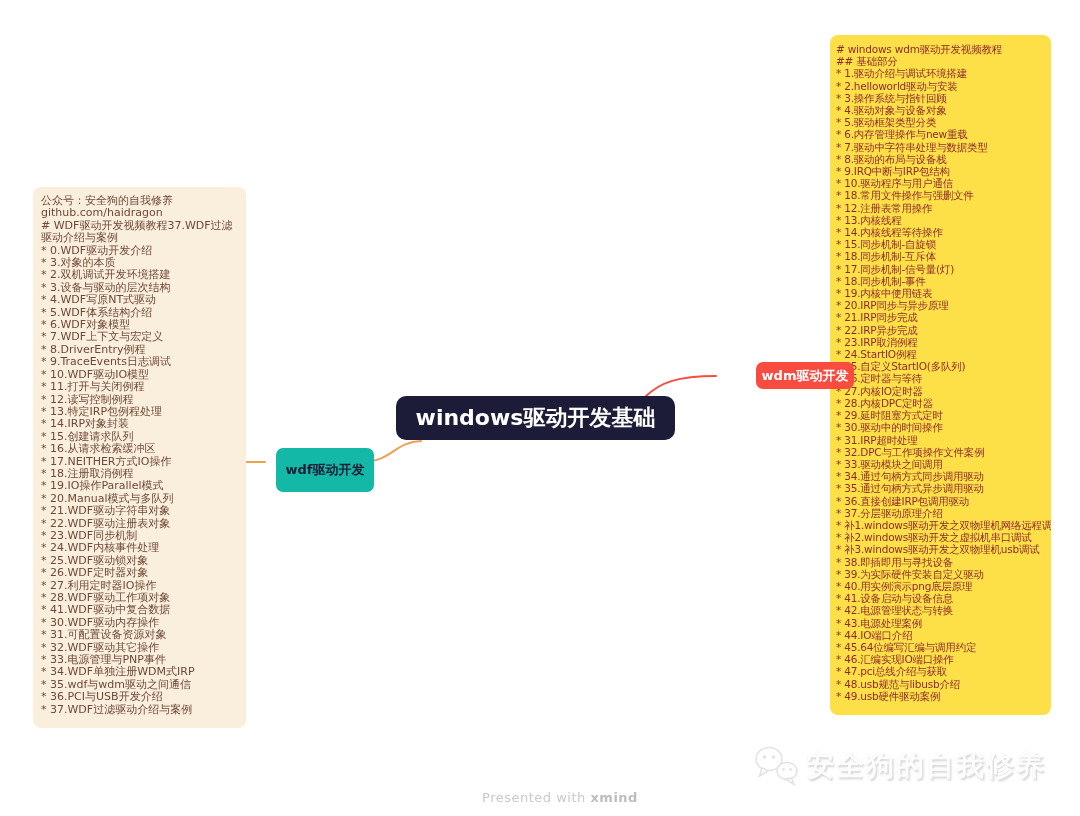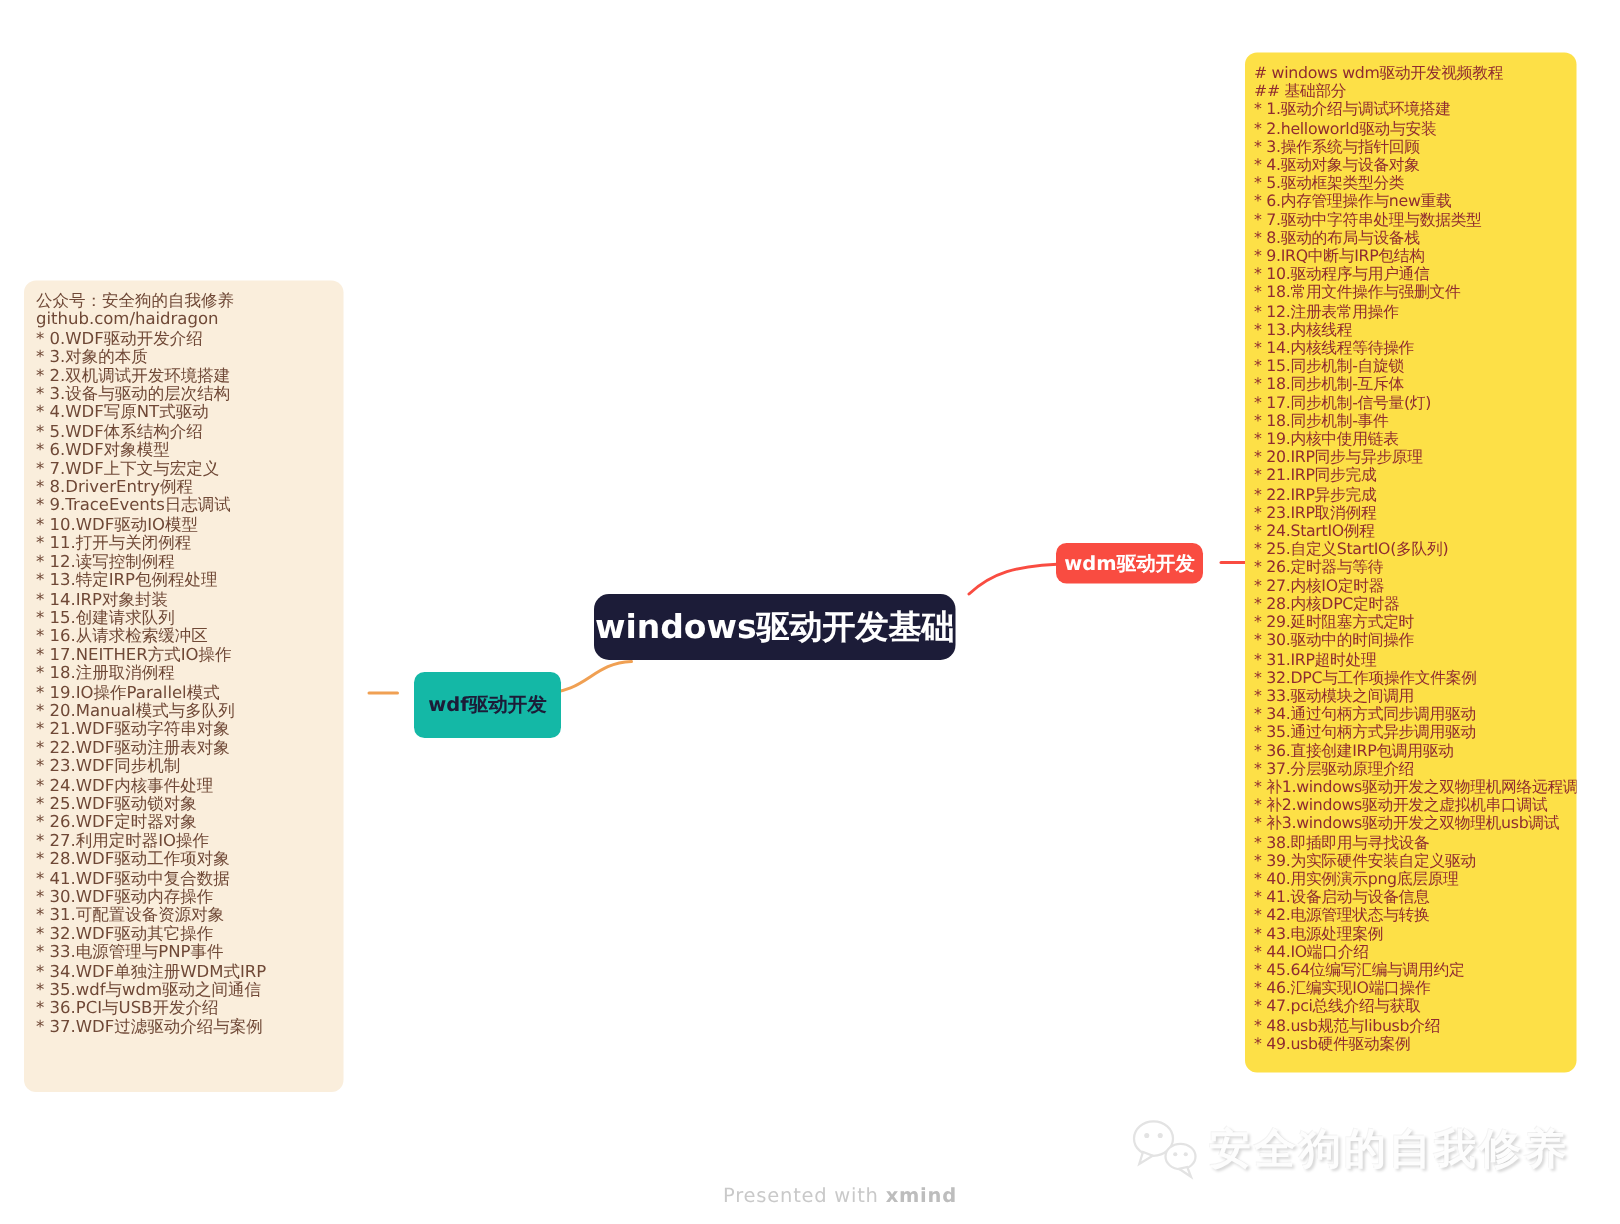--- a/index.html
+++ b/index.html
@@ -13,46 +13,46 @@
 
   
   .connectors { position:absolute; left:0; top:0; width:1080px; height:816px; pointer-events:none; }
   .connectors path { fill:none; stroke-width:2; stroke-linecap:round; }
   .connectors .orange { stroke:#F0A053; }
   .connectors .red { stroke:#F94C41; }
 
   
   .panel { position:absolute; border-radius:8px; box-sizing:border-box; }
   .left-panel {
-    left:16px; top:187px; width:213px; height:541px;
+    left:33px; top:187px; width:213px; height:541px;
     background:#FAEEDC; color:#6F4836;
     padding:8px 8px; font-size:11px; overflow:hidden;
   }
   .left-panel .pl { line-height:12.4px; }
   .right-panel {
     left:830px; top:35px; width:221px; height:680px;
     background:#fde047; color:#8F2B30;
     padding:8px 6px; font-size:10.5px; overflow:hidden;
   }
   .right-panel .pl { line-height:12.2px; white-space:nowrap; letter-spacing:-0.2px; }
 
   
   .node { position:absolute; display:flex; align-items:center; justify-content:center; box-sizing:border-box; }
   .center-node {
-    left:396px; top:396px; width:241px; height:44px;
+    left:396px; top:396px; width:279px; height:44px;
     background:#1C1C38; color:#ffffff;
     border-radius:10px; font-size:22px; font-weight:bold;
   }
   .wdf-node {
     left:276px; top:448px; width:98px; height:44px;
     background:#14b8a6; color:#1C1C38;
     border-radius:7px; font-size:13px; font-weight:bold;
   }
   .wdm-node {
-    left:704px; top:362px; width:98px; height:27px;
+    left:756px; top:362px; width:98px; height:27px;
     background:#F94C41; color:#ffffff;
     border-radius:7px; font-size:13px; font-weight:bold;text-align:right;
   }
 
   
   .footer {
     position:absolute; left:0; right:0; top:790px;
     text-align:center; font-size:13px; color:#C9C9C9; letter-spacing:0.5px;margin-left:40px;
   }
   .footer .brand { font-weight:bold; color:#BDBDBD; }
@@ -76,20 +76,21 @@
   <svg class="connectors" viewBox="0 0 1080 816">
     <path class="orange" d="M246,462 L265,462"></path>
     <path class="orange" d="M361,462 C 392,462 394,442 421,441"></path>
     <path class="red" d="M646,396 C 660,383 676,376 716,376"></path>
     <path class="red" d="M814,375 L830,375"></path>
   </svg>
 
   <div class="panel left-panel">
       <div class="pl">公众号：安全狗的自我修养</div>
       <div class="pl">github.com/haidragon</div>
+      <div class="pl"># WDF驱动开发视频教程37.WDF过滤驱动介绍与案例</div>
       <div class="pl">* 0.WDF驱动开发介绍</div>
       <div class="pl">* 3.对象的本质</div>
       <div class="pl">* 2.双机调试开发环境搭建</div>
       <div class="pl">* 3.设备与驱动的层次结构</div>
       <div class="pl">* 4.WDF写原NT式驱动</div>
       <div class="pl">* 5.WDF体系结构介绍</div>
       <div class="pl">* 6.WDF对象模型</div>
       <div class="pl">* 7.WDF上下文与宏定义</div>
       <div class="pl">* 8.DriverEntry例程</div>
       <div class="pl">* 9.TraceEvents日志调试</div>

